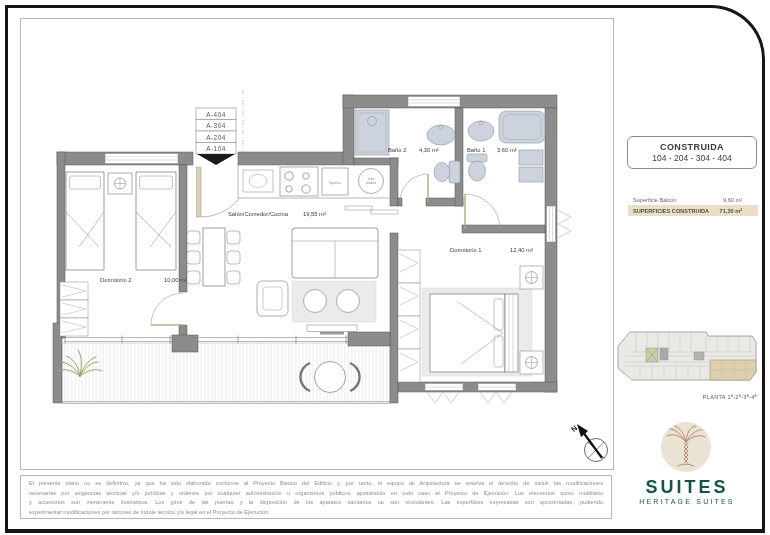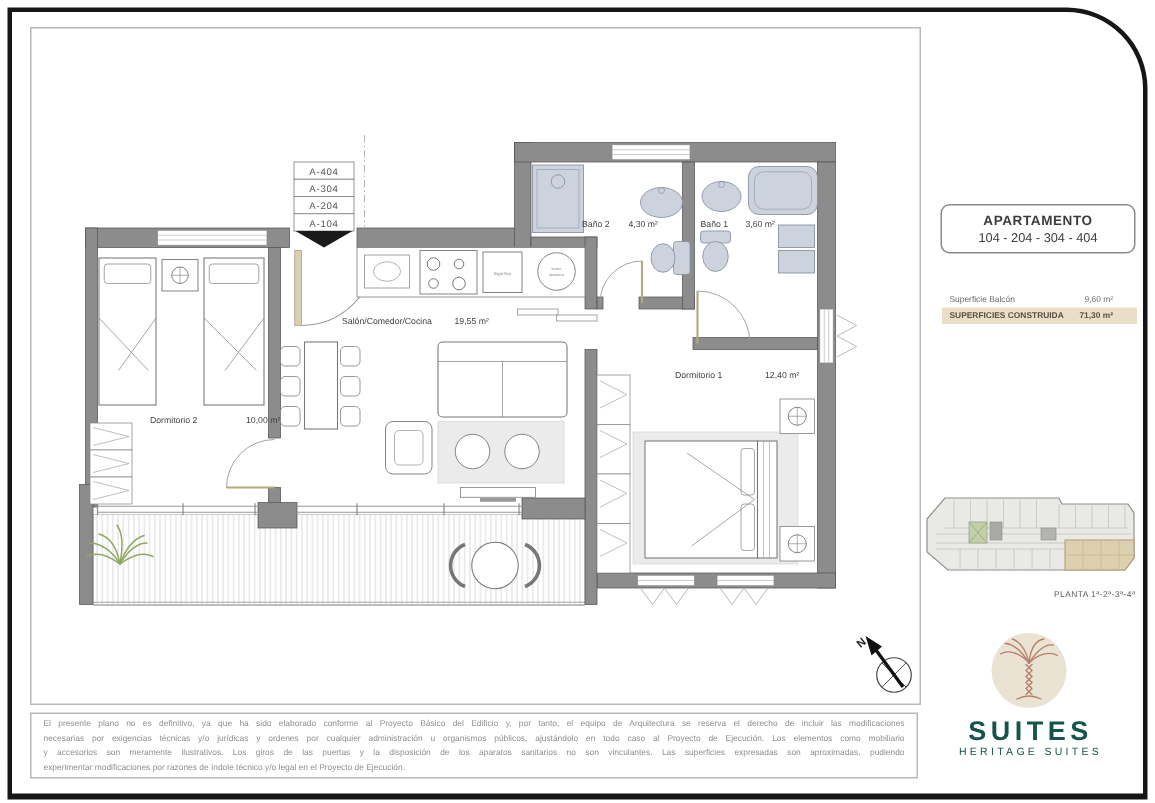--- a/index.html
+++ b/index.html
@@ -259,21 +259,21 @@
         <circle cx="596" cy="450" r="11.5" fill="#ffffff" stroke="#444444" stroke-width="0.8"></circle>
         <path d="M588,442 L604,458 M604,442 L588,458" stroke="#444444" stroke-width="0.6"></path>
         <path d="M602,458 L583,432" stroke="#111111" stroke-width="2.2"></path>
         <polygon points="577,424 588,431 581,437" fill="#111111"></polygon>
         <text x="571" y="431" font-size="7.5" font-weight="bold" fill="#222222" transform="rotate(-40 574 428)">N</text>
       </g>
     </svg>
   </div>
 
   <div id="aptbox">
-    <div class="t1">APARTAMENTO</div>
+    <div class="t1">CONSTRUIDA</div>
     <div class="t2">104 - 204 - 304 - 404</div>
   </div>
 
   <div id="surftable">
     <div class="srow">
       <span>Superficie Balcón</span>
       <span>9,60 m²</span>
     </div>
     <div class="srow hl">
       <span>SUPERFICIES CONSTRUIDA</span>

